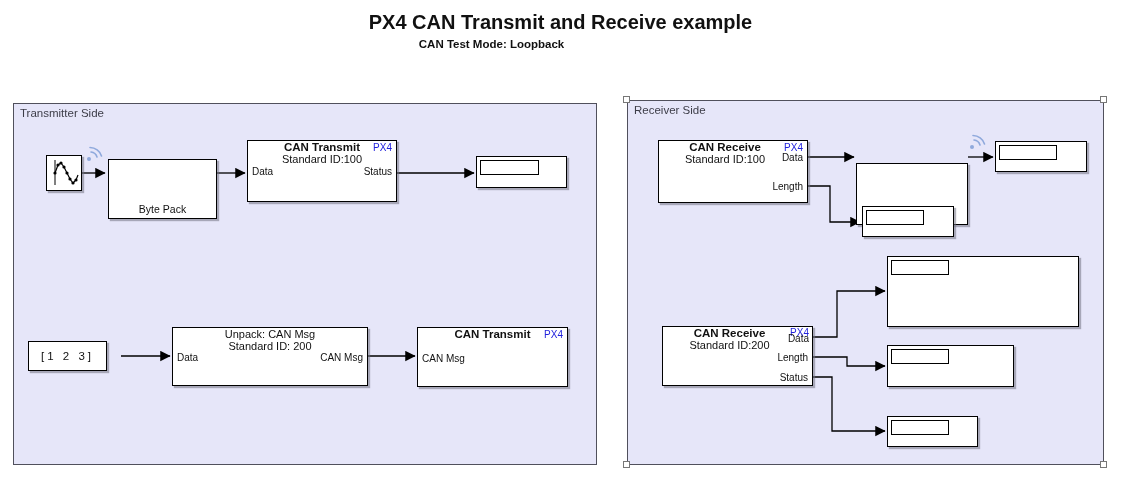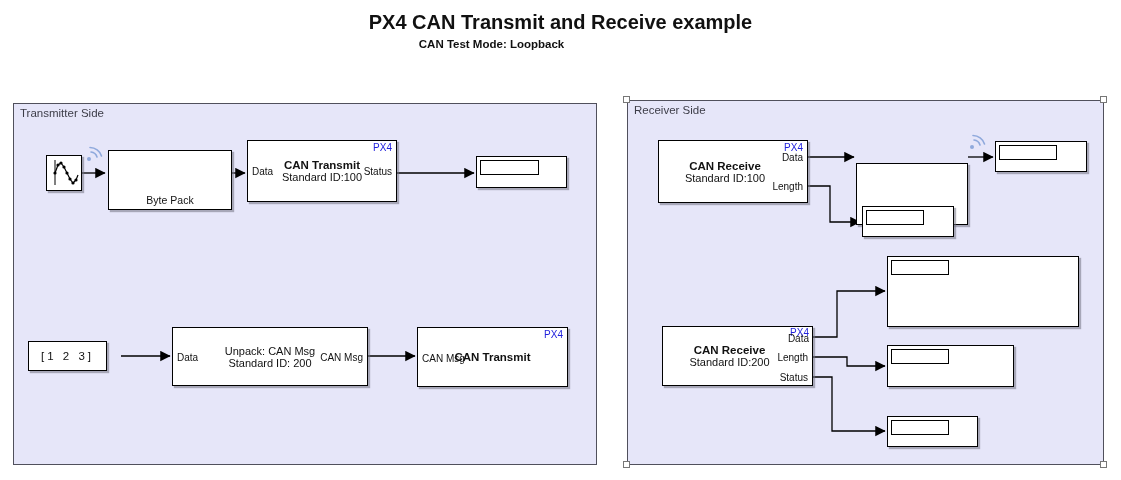--- a/index.html
+++ b/index.html
@@ -28,21 +28,21 @@
          box-shadow:2px 2px 1px rgba(115,115,132,0.55);z-index:3;}
   .block-bottom-label{position:absolute;bottom:3px;left:0;width:100%;
          text-align:center;font-size:10.5px;color:#111;}
   .px4-badge{position:absolute;top:1px;right:4px;font-size:10px;
          color:var(--px4-blue);}
   .port{position:absolute;font-size:10px;color:#111;white-space:nowrap;}
   .port-left{left:4px;}
   .port-right{right:4px;text-align:right;}
   .block-center{position:absolute;left:0;top:0;width:100%;height:100%;
          display:flex;flex-direction:column;align-items:center;
-         justify-content:center;z-index:1;}
+         z-index:1;}
   .block-title{font-size:11.5px;font-weight:bold;color:#111;white-space:nowrap;}
   .block-sub{font-size:11px;color:#111;white-space:nowrap;}
   .pad-right .block-center{padding-right:42px;padding-left:26px;}
 
   .display-field{position:absolute;left:3px;top:3px;width:58px;height:15px;
          border:1.5px solid #000;background:#fff;}
   .display-field.wide{width:59px;}
 
   .constant{display:flex;align-items:center;justify-content:center;
          font-size:11.5px;letter-spacing:3px;color:#111;}
@@ -106,21 +106,21 @@
     </g>
   </svg>
 </div>
 
 <svg class="wifi" style="left:84px;top:145px;" width="20" height="20" viewBox="0 0 20 20">
   <path d="M7,7 A7,7 0 0,1 13,12" fill="none" stroke="#8FA9DC" stroke-width="1.6" stroke-linecap="round"></path>
   <path d="M6,2.5 A12,12 0 0,1 17.5,11" fill="none" stroke="#8FA9DC" stroke-width="1.6" stroke-linecap="round"></path>
   <circle cx="5" cy="14" r="2" fill="#8FA9DC"></circle>
 </svg>
 
-<div class="block" style="left:108px;top:150px;width:124px;height:60px;">
+<div class="block" style="left:108px;top:159px;width:109px;height:60px;">
   <div class="block-bottom-label">Byte Pack</div>
 </div>
 
 <div class="block" style="left:247px;top:140px;width:150px;height:62px;">
   <div class="px4-badge">PX4</div>
   <div class="port port-left" style="top:25px;">Data</div>
   <div class="port port-right" style="top:25px;">Status</div>
   <div class="block-center">
     <div class="block-title">CAN Transmit</div>
     <div class="block-sub">Standard ID:100</div>

